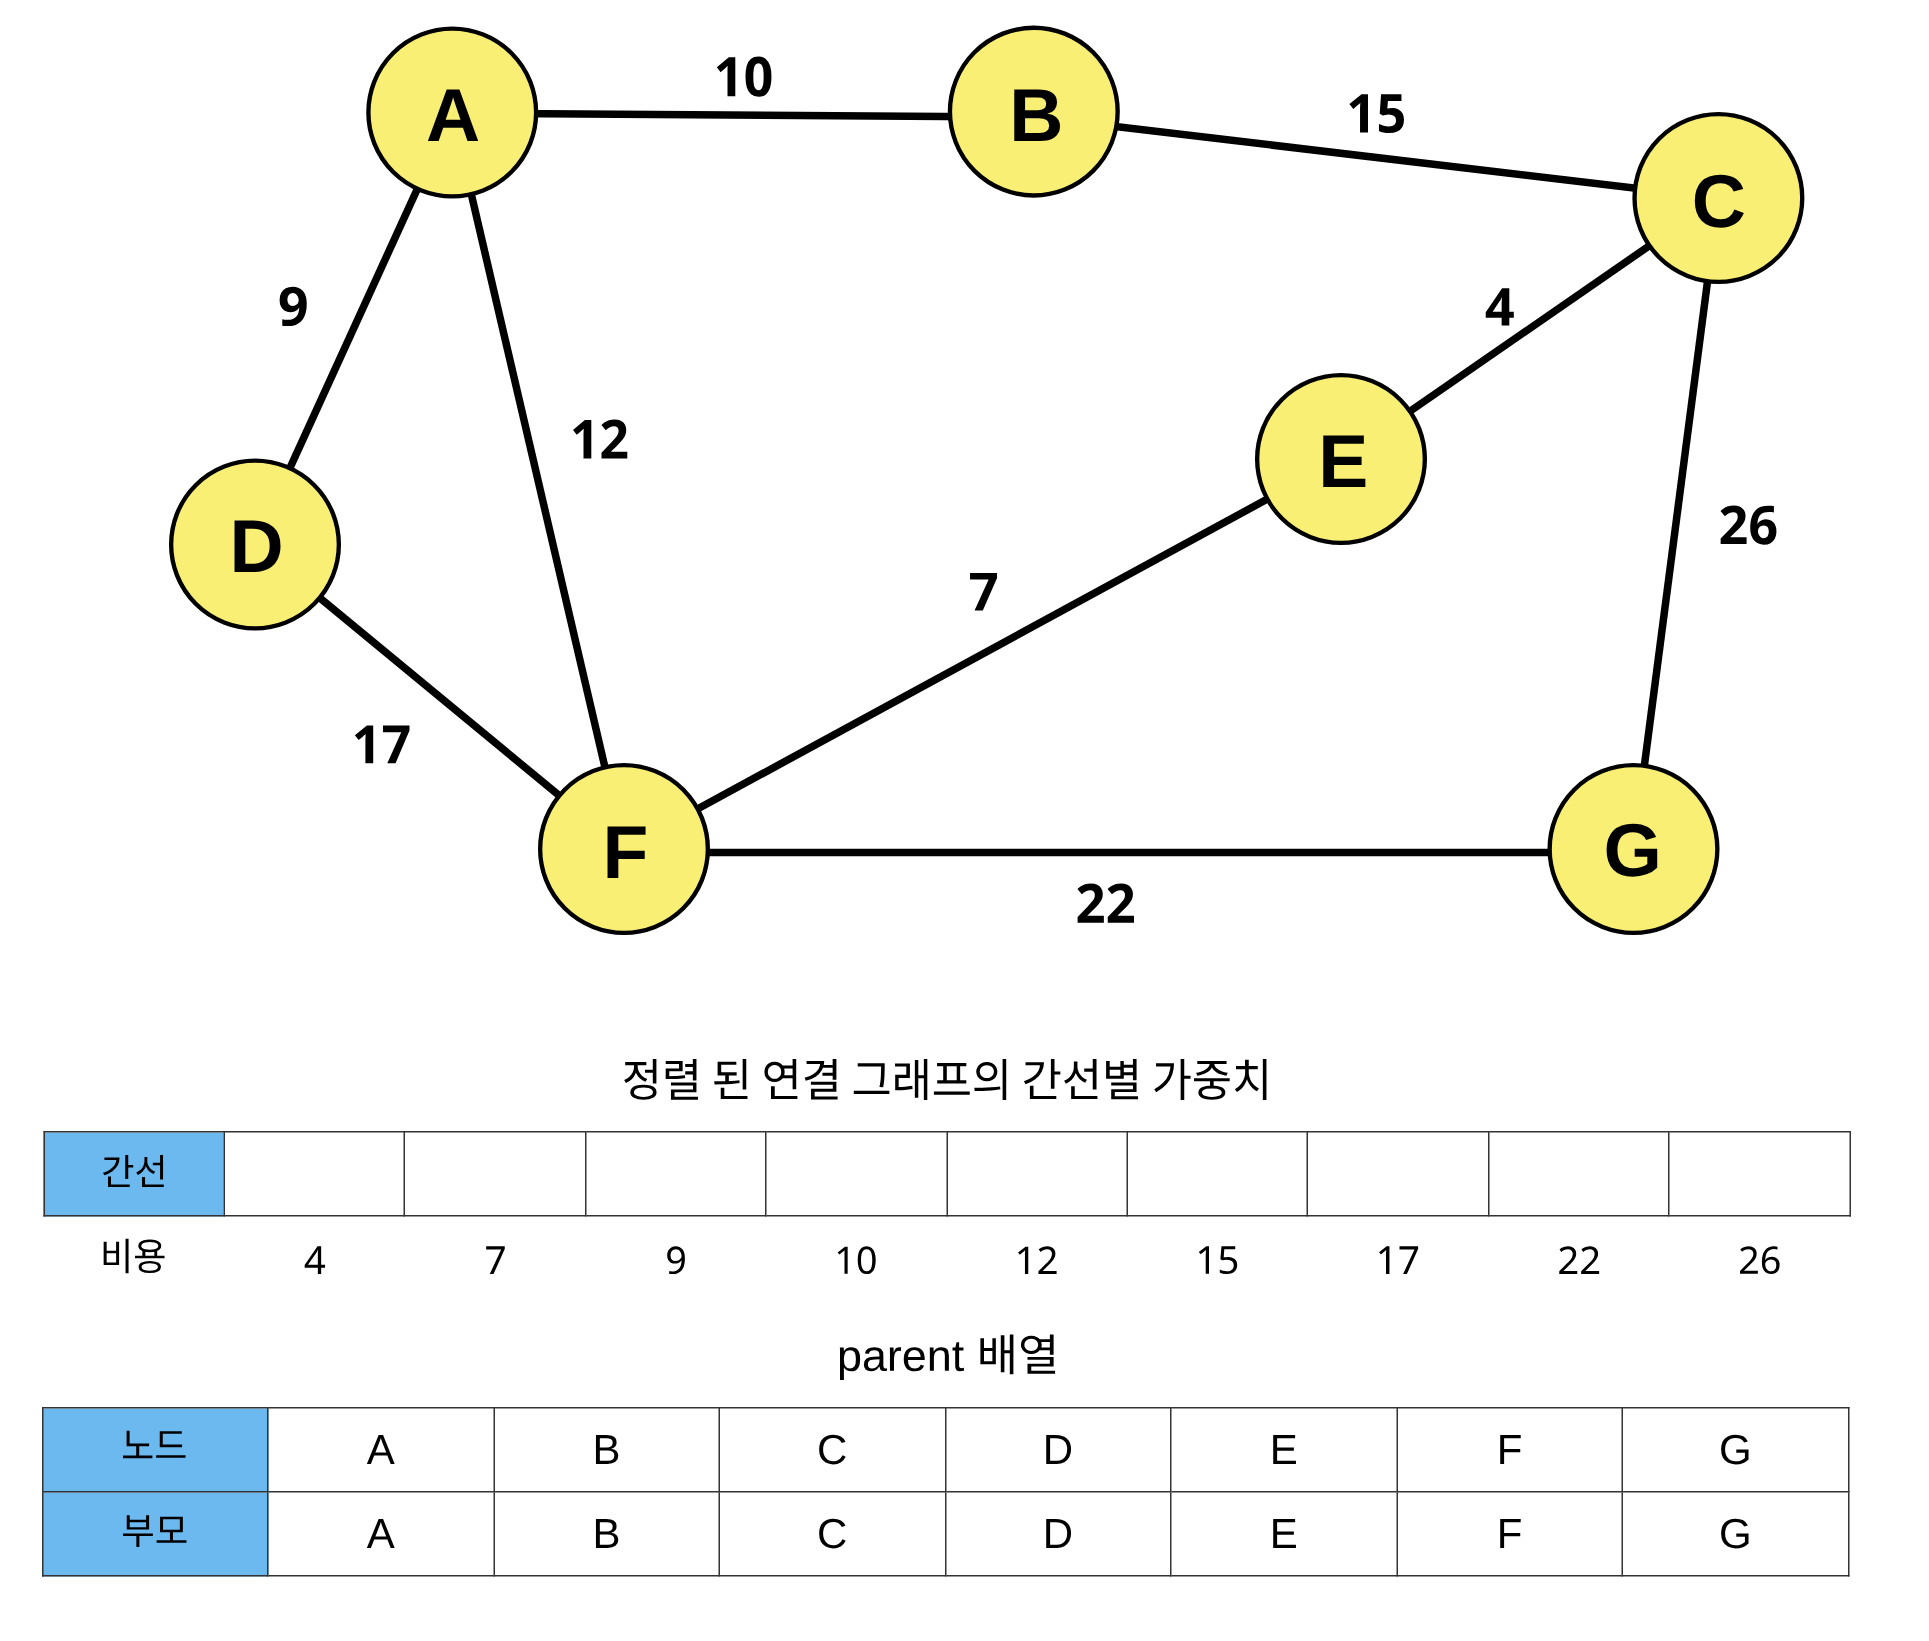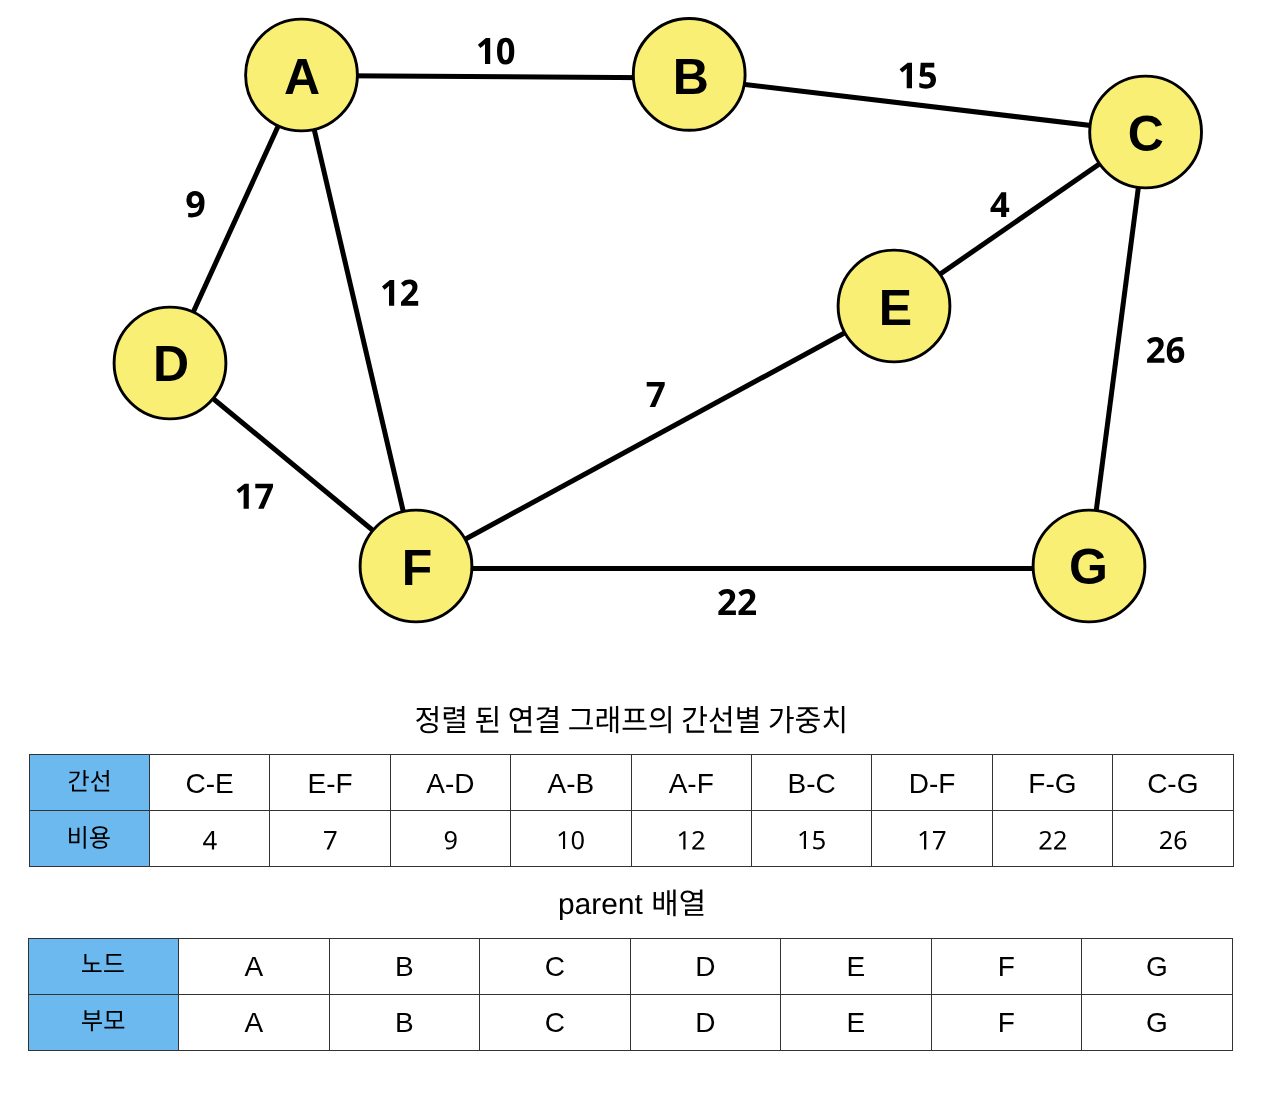--- a/index.html
+++ b/index.html
@@ -55,32 +55,20 @@
       <col style="width:120.4px">
       <col style="width:120.4px">
       <col style="width:120.4px">
       <col style="width:120.4px">
       <col style="width:120.4px">
       <col style="width:120.4px">
       <col style="width:120.4px">
       <col style="width:120.4px">
   </colgroup>
   <tbody>
-      <tr>
-        <td class="hd"></td>
-        <td>C-E</td>
-        <td>E-F</td>
-        <td>A-D</td>
-        <td>A-B</td>
-        <td>A-F</td>
-        <td>B-C</td>
-        <td>D-F</td>
-        <td>F-G</td>
-        <td>C-G</td>
-      </tr>
   <tr>
         <td class="hd"></td>
         <td></td>
         <td></td>
         <td></td>
         <td></td>
         <td></td>
         <td></td>
         <td></td>
         <td></td>

